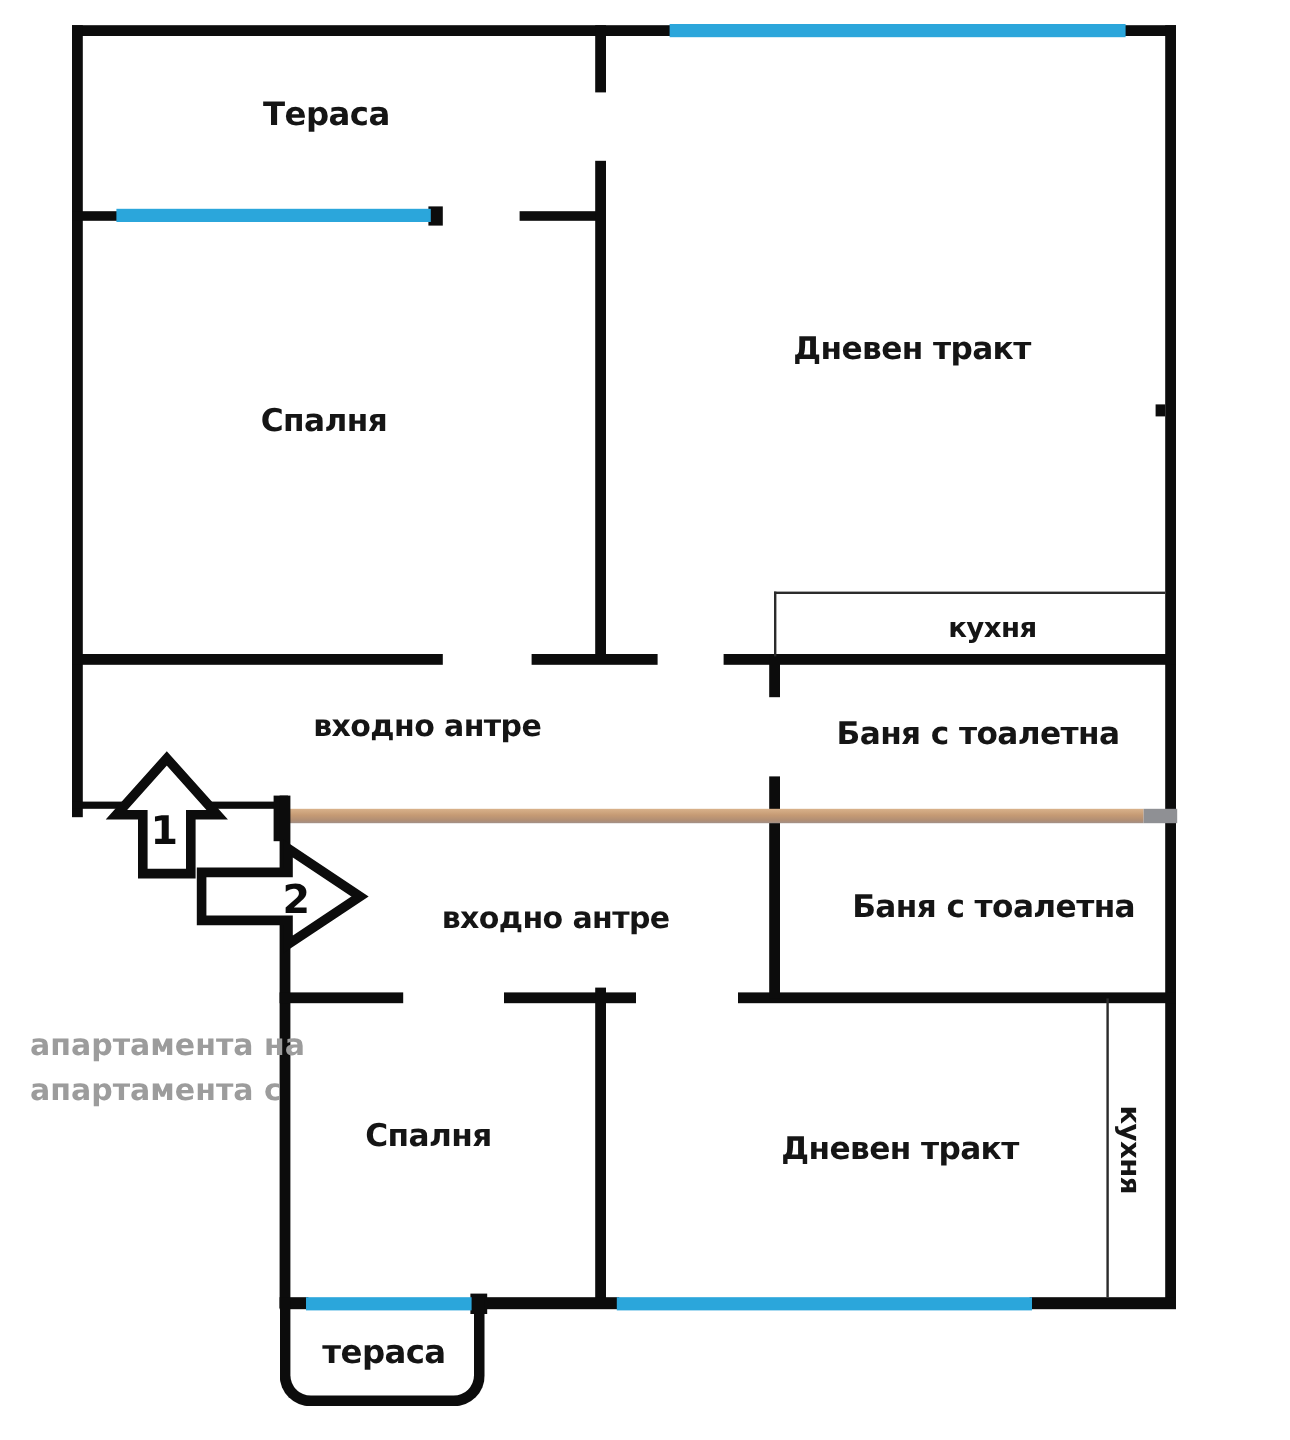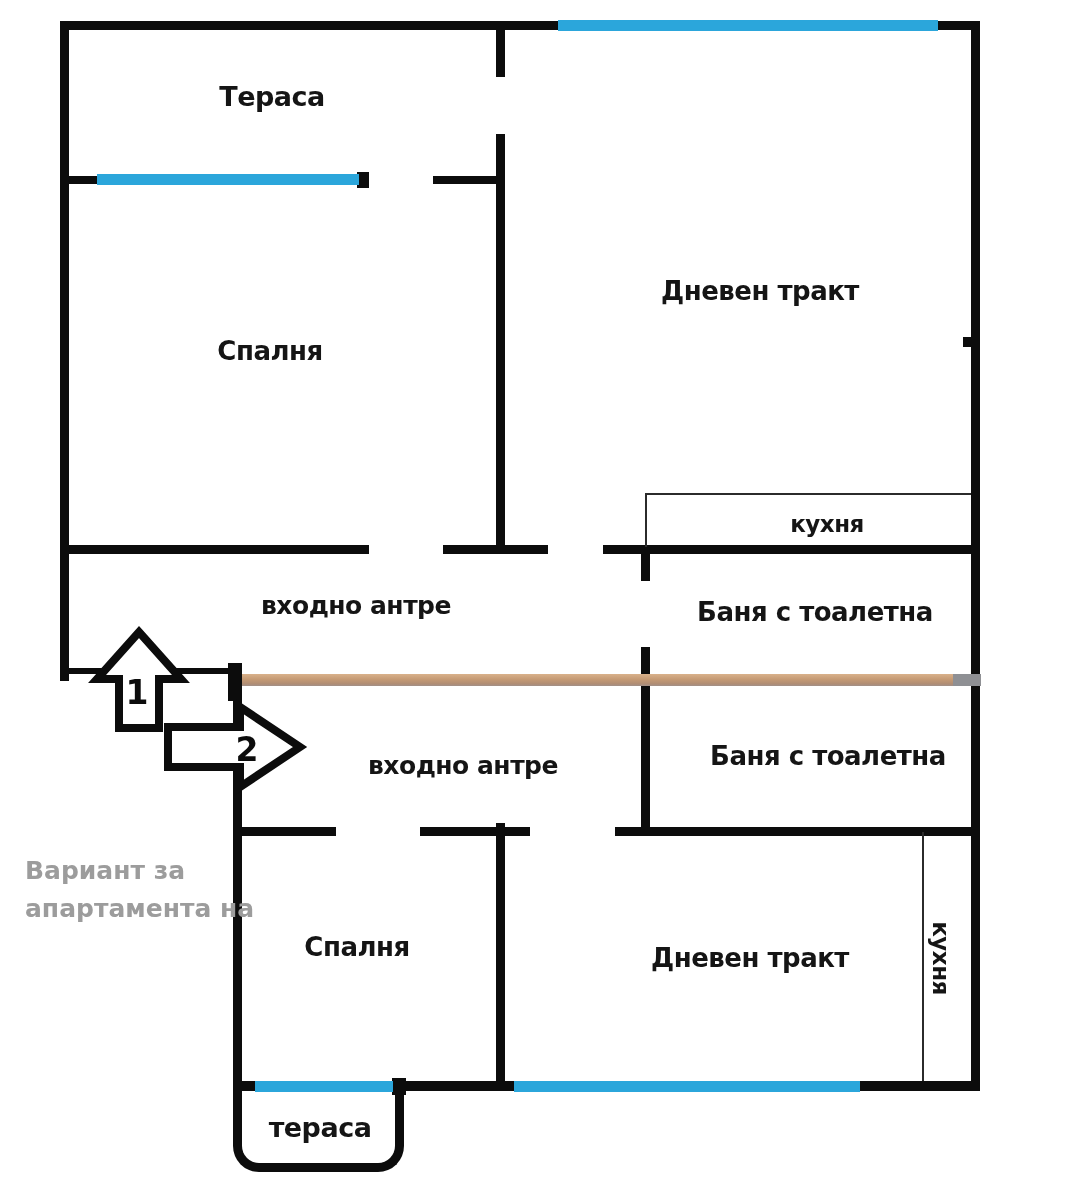--- a/index.html
+++ b/index.html
@@ -103,17 +103,17 @@
   <div class="lbl" style="left:815px;top:612px;font-size:26px;">Баня с тоалетна</div>
 
   <div class="lbl" style="left:463px;top:765px;font-size:25px;">входно антре</div>
   <div class="lbl" style="left:828px;top:756px;font-size:26px;">Баня с тоалетна</div>
   <div class="lbl" style="left:357px;top:947px;font-size:26px;">Спалня</div>
   <div class="lbl" style="left:750px;top:958px;font-size:26px;">Дневен тракт</div>
   <div class="lbl rot" style="left:941px;top:958px;font-size:23px;">кухня</div>
   <div class="lbl" style="left:320px;top:1127px;font-size:27px;">тераса</div>
 
   <div class="note">
-    <div>Вариант за</div>
     <div>апартамента на</div>
+    <div>апартамента с</div>
   </div>
 
 </div>
 
 </body></html>

